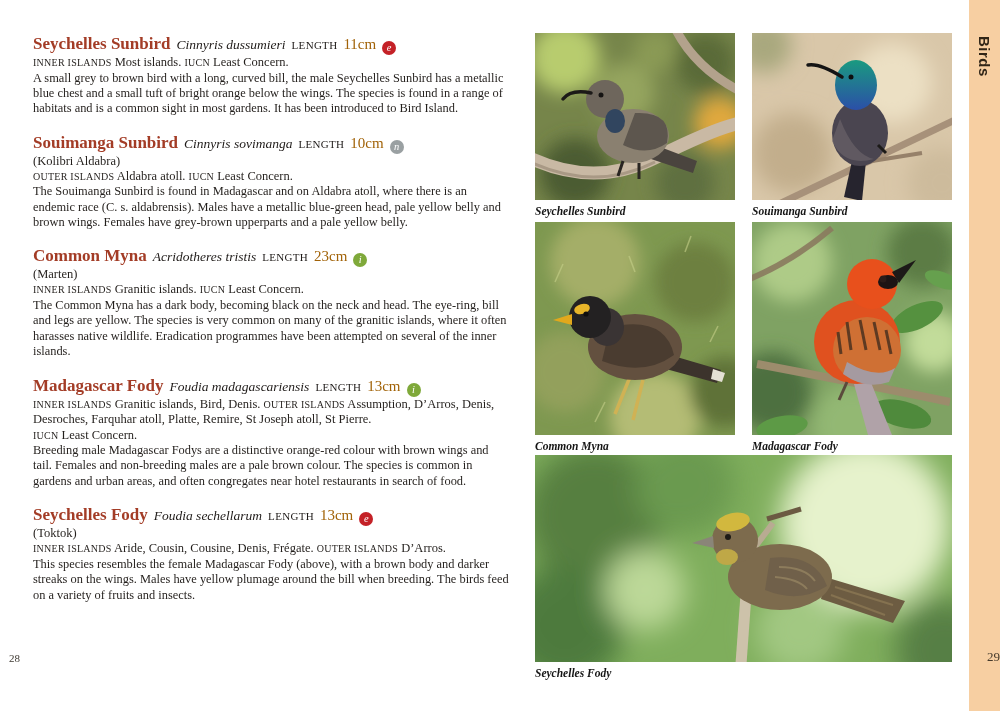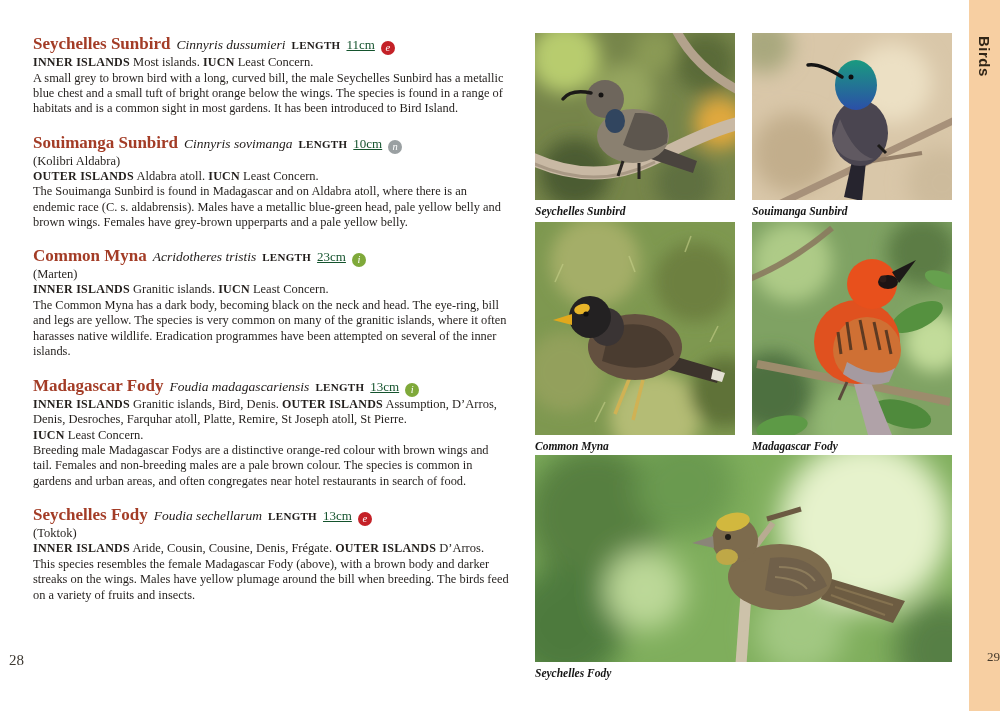--- a/index.html
+++ b/index.html
@@ -5,34 +5,34 @@
   html,body{margin:0;padding:0;background:#ffffff;}
   .spread{position:relative;width:1000px;height:711px;background:#ffffff;overflow:hidden;
           font-family:"Liberation Serif", serif;color:#231f1c;}
 
   
   .text-col{position:absolute;left:33px;top:31px;width:476px;}
   .entry{margin:0 0 13px 0;}
   .title-row{margin:0;line-height:20px;font-weight:normal;}
   .sp-name{font-size:17px;font-weight:bold;color:#a33c26;}
   .sp-sci{font-size:13.5px;font-style:italic;color:#1e1a18;font-family:Liberation Serif, serif;}
-  .len-label{font-size:11px;font-weight:bold;letter-spacing:.3px;color:#1e1a18;}
-  .len-val{font-size:13px;color:#14532d;text-decoration:underline;}
+  .len-label{font-size:11px;font-weight:normal;letter-spacing:.3px;color:#1e1a18;}
+  .len-val{font-size:15px;color:#a16207;}
   .badge{display:inline-block;width:14px;height:14px;border-radius:50%;color:#fff;
          font-size:10.5px;font-style:italic;line-height:14px;text-align:center;
          vertical-align:-2px;font-family:"Liberation Serif",serif;}
   .badge-e{background:#c42127;}
   .badge-n{background:#9aa0a2;}
   .badge-i{background:#7fa93a;}
   .creole{margin:0;font-size:12.5px;line-height:15px;}
   .dist{margin:0;font-size:12.5px;line-height:15.5px;}
-  .dl{font-size:12px;font-weight:bold;letter-spacing:.25px;}
+  .dl{font-size:10px;font-weight:normal;letter-spacing:.25px;}
   .desc{margin:0;font-size:12.4px;line-height:15.4px;}
 
-  .page-num-left{position:absolute;left:9px;top:652px;font-size:15px;color:#3d3831;text-align:right;}
+  .page-num-left{position:absolute;left:9px;top:652px;font-size:11px;color:#3d3831;text-align:right;}
 
   
   .photo-grid{position:absolute;left:535px;top:33px;width:417px;height:660px;}
   .photo{position:absolute;overflow:hidden;background:#888;}
   .photo svg{display:block;width:100%;height:100%;}
   .ph-1{left:0;top:0;width:200px;height:167px;}
   .ph-2{left:217px;top:0;width:200px;height:167px;}
   .ph-3{left:0;top:189px;width:200px;height:213px;}
   .ph-4{left:217px;top:189px;width:200px;height:213px;}
   .ph-5{left:0;top:422px;width:417px;height:207px;}

